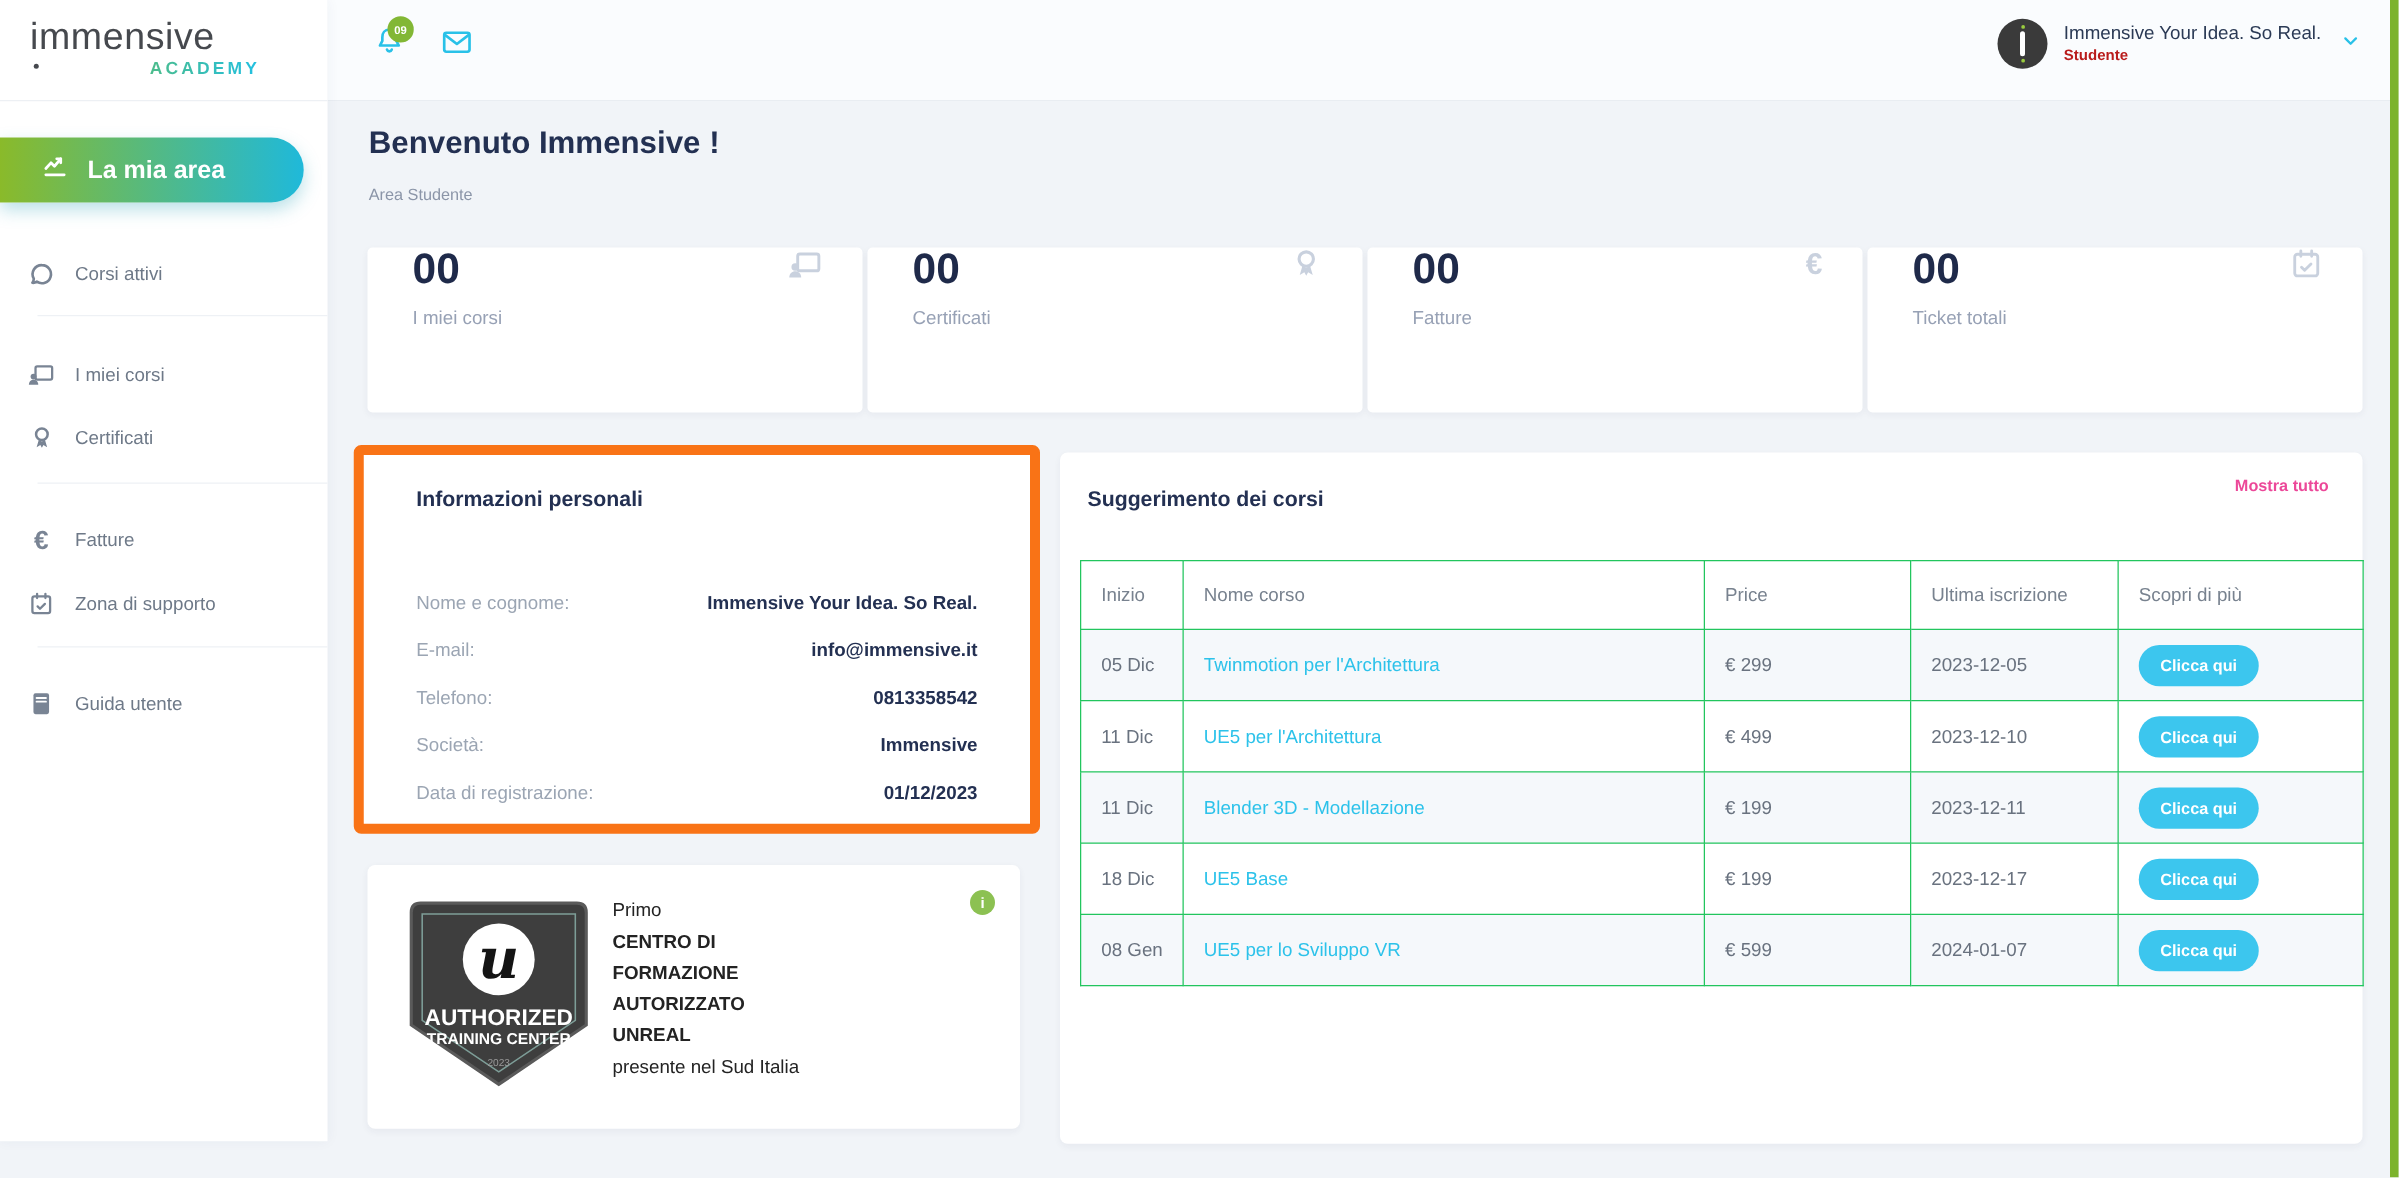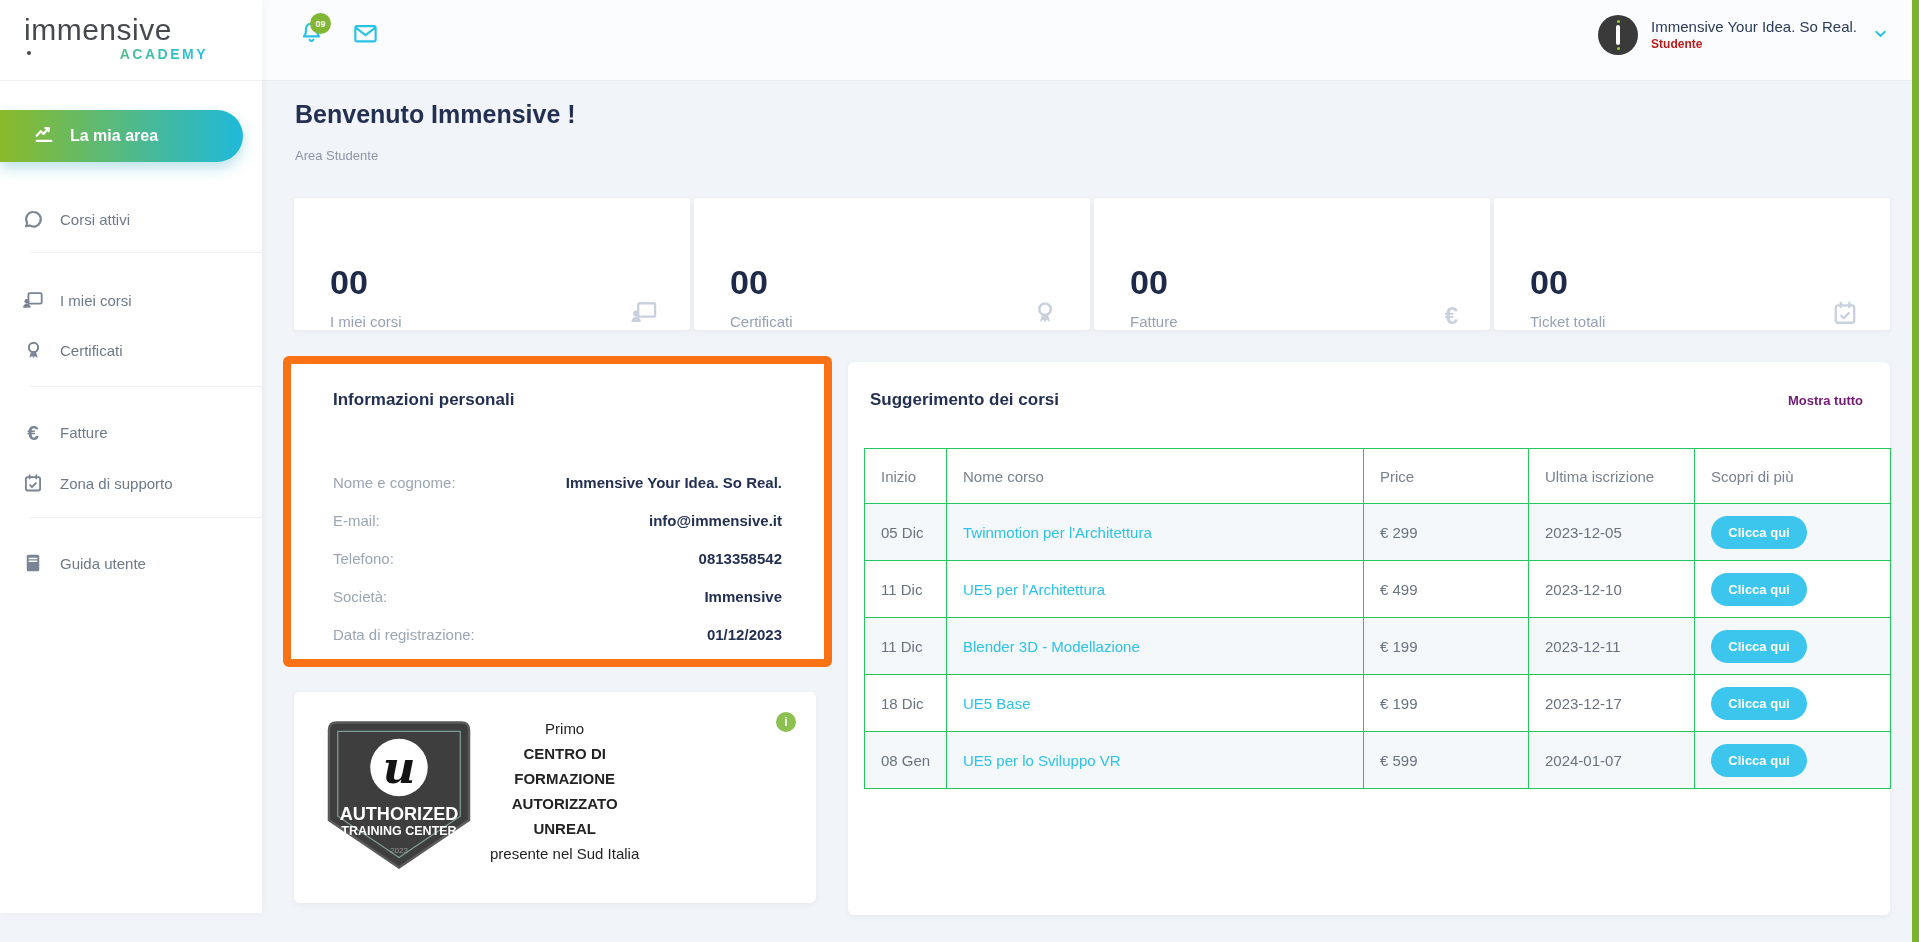--- a/index.html
+++ b/index.html
@@ -12,21 +12,21 @@
 
   
   .sidebar { position:absolute; left:0; top:0; width:262px; height:913px; background:#ffffff; box-shadow:0 0 10px rgba(40,55,90,.05); z-index:10; }
   .logo-block { position:relative; height:81px; border-bottom:1px solid #edf0f4; padding:14px 0 0 24px; }
   .logo-main { font-size:30px; letter-spacing:.5px; color:#46494e; line-height:32px; }
   .logo-dot { position:absolute; left:27px; top:51px; width:4px; height:4px; border-radius:50%; background:#46494e; }
   .logo-sub { display:block; width:184px; text-align:right; font-size:14px; font-weight:bold; letter-spacing:2.5px;
               background:linear-gradient(90deg,#7ab82c,#22c0e2); -webkit-background-clip:text; background-clip:text; color:transparent; }
   .active-pill { position:absolute; left:0; top:110px; width:243px; height:52px; border-radius:0 26px 26px 0;
                  background:linear-gradient(90deg,#8aba2a,#1fb9da); display:flex; align-items:center; gap:15px;
-                 padding-left:33px; color:#fff; font-size:16px; font-weight:bold; box-shadow:0 6px 14px rgba(60,170,190,.35); cursor:pointer; }
+                 padding-left:33px; color:#fff; font-size:20px; font-weight:bold; box-shadow:0 6px 14px rgba(60,170,190,.35); cursor:pointer; }
   .nav-item { position:absolute; left:0; width:262px; height:30px; display:flex; align-items:center; gap:16px;
               padding-left:22px; color:#6e7988; font-size:15px; cursor:pointer; }
   .nav-item .nicon { width:22px; display:flex; justify-content:center; color:#79London;#798494; color:#798494; }
   .nav-div { position:absolute; left:30px; right:0; height:0; border-top:1px solid #eef1f5; }
 
   
   .header { position:absolute; left:262px; top:0; width:1657px; height:81px; background:#fafcfe; border-bottom:1px solid #e9edf2; }
   .hicon { position:absolute; top:20px; color:#29c1e8; cursor:pointer; }
   .bell-wrap { left:36px; }
   .mail-wrap { left:90px; }
@@ -43,49 +43,49 @@
   .chev { margin-left:2px; }
 
   
   .welcome-title { position:absolute; left:295px; top:100px; font-size:25px; font-weight:bold; color:#233052; }
   .welcome-sub { position:absolute; left:295px; top:148px; font-size:13px; color:#8b95a8; }
 
   
   .stats { position:absolute; left:294px; top:198px; width:1596px; height:132px; display:grid;
            grid-template-columns:repeat(4,1fr); grid-gap:4px; }
   .stat-card { background:#fff; border-radius:4px; box-shadow:0 2px 6px rgba(35,48,82,.05);
-               display:flex; align-items:flex-end; justify-content:space-between; padding:0 32px 0 36px; }
+               display:flex; align-items:flex-start; justify-content:space-between; padding:0 32px 0 36px; }
   .stat-left { display:flex; flex-direction:column; gap:14px; }
   .stat-value { font-size:34px; font-weight:bold; color:#1f2a4a; line-height:1; }
   .stat-label { font-size:15px; color:#97a1b5; }
   .stat-icon { color:#c9d1de; }
 
   
   .info-card { position:absolute; left:283px; top:356px; width:549px; height:311px; background:#fff;
                border:8px solid #f97316; border-radius:6px; padding:26px 42px 0 42px; }
   .info-title { font-size:17px; font-weight:bold; color:#233052; }
   .info-rows { margin-top:64px; }
   .info-row { display:flex; justify-content:space-between; align-items:baseline; height:22px; margin-bottom:16px; }
   .info-label { font-size:15px; color:#9ba5b3; }
   .info-value { font-size:15px; font-weight:bold; color:#233052; }
 
   
   .unreal-card { position:absolute; left:294px; top:692px; width:522px; height:211px; background:#fff;
                  border-radius:6px; box-shadow:0 2px 6px rgba(35,48,82,.05); }
   .badge-svg { position:absolute; left:30px; top:28px; }
-  .unreal-lines { position:absolute; left:196px; top:24px; font-size:15px; color:#232323; line-height:25px;text-align:center; }
+  .unreal-lines { position:absolute; left:196px; top:24px; font-size:15px; color:#232323; line-height:25px; }
   .u-bold { font-weight:bold; }
   .info-ico { position:absolute; right:20px; top:20px; width:20px; height:20px; border-radius:50%; background:#8cc152;
               color:#fff; font-size:12px; font-weight:bold; display:flex; align-items:center; justify-content:center; cursor:pointer; }
 
   
   .courses-panel { position:absolute; left:848px; top:362px; width:1042px; height:553px; background:#fff;
                    border-radius:6px; box-shadow:0 2px 6px rgba(35,48,82,.05); }
   .courses-title { position:absolute; left:22px; top:28px; font-size:17px; font-weight:bold; color:#233052; }
-  .show-all { position:absolute; right:27px; top:31px; font-size:13px; font-weight:bold; color:#701a75; cursor:pointer;padding-left:42px; }
+  .show-all { position:absolute; right:27px; top:19px; font-size:13px; font-weight:bold; color:#ec4899; cursor:pointer;padding-left:42px; }
   .course-table { position:absolute; left:16px; top:86px; width:1026px; border-collapse:collapse; table-layout:fixed; }
   .course-table th, .course-table td { border:1px solid #22c55e; font-size:15px; text-align:left; padding:0 0 0 16px; }
   .course-table th { height:55px; color:#78828f; font-weight:400; background:#fff; }
   .course-table td { height:57px; color:#69727f; }
   .course-table tbody tr:nth-child(odd) { background:#f5f8fb; }
   .course-table tbody tr:nth-child(even) { background:#fff; }
   .course-link { color:#2cc2ea; cursor:pointer; }
   .cta-btn { display:inline-block; width:96px; height:33px; line-height:33px; text-align:center; background:#3cc6ee;
              border:none; border-radius:18px; color:#fff; font-size:13px; font-weight:bold; cursor:pointer;
              font-family:"Liberation Sans", sans-serif; }

